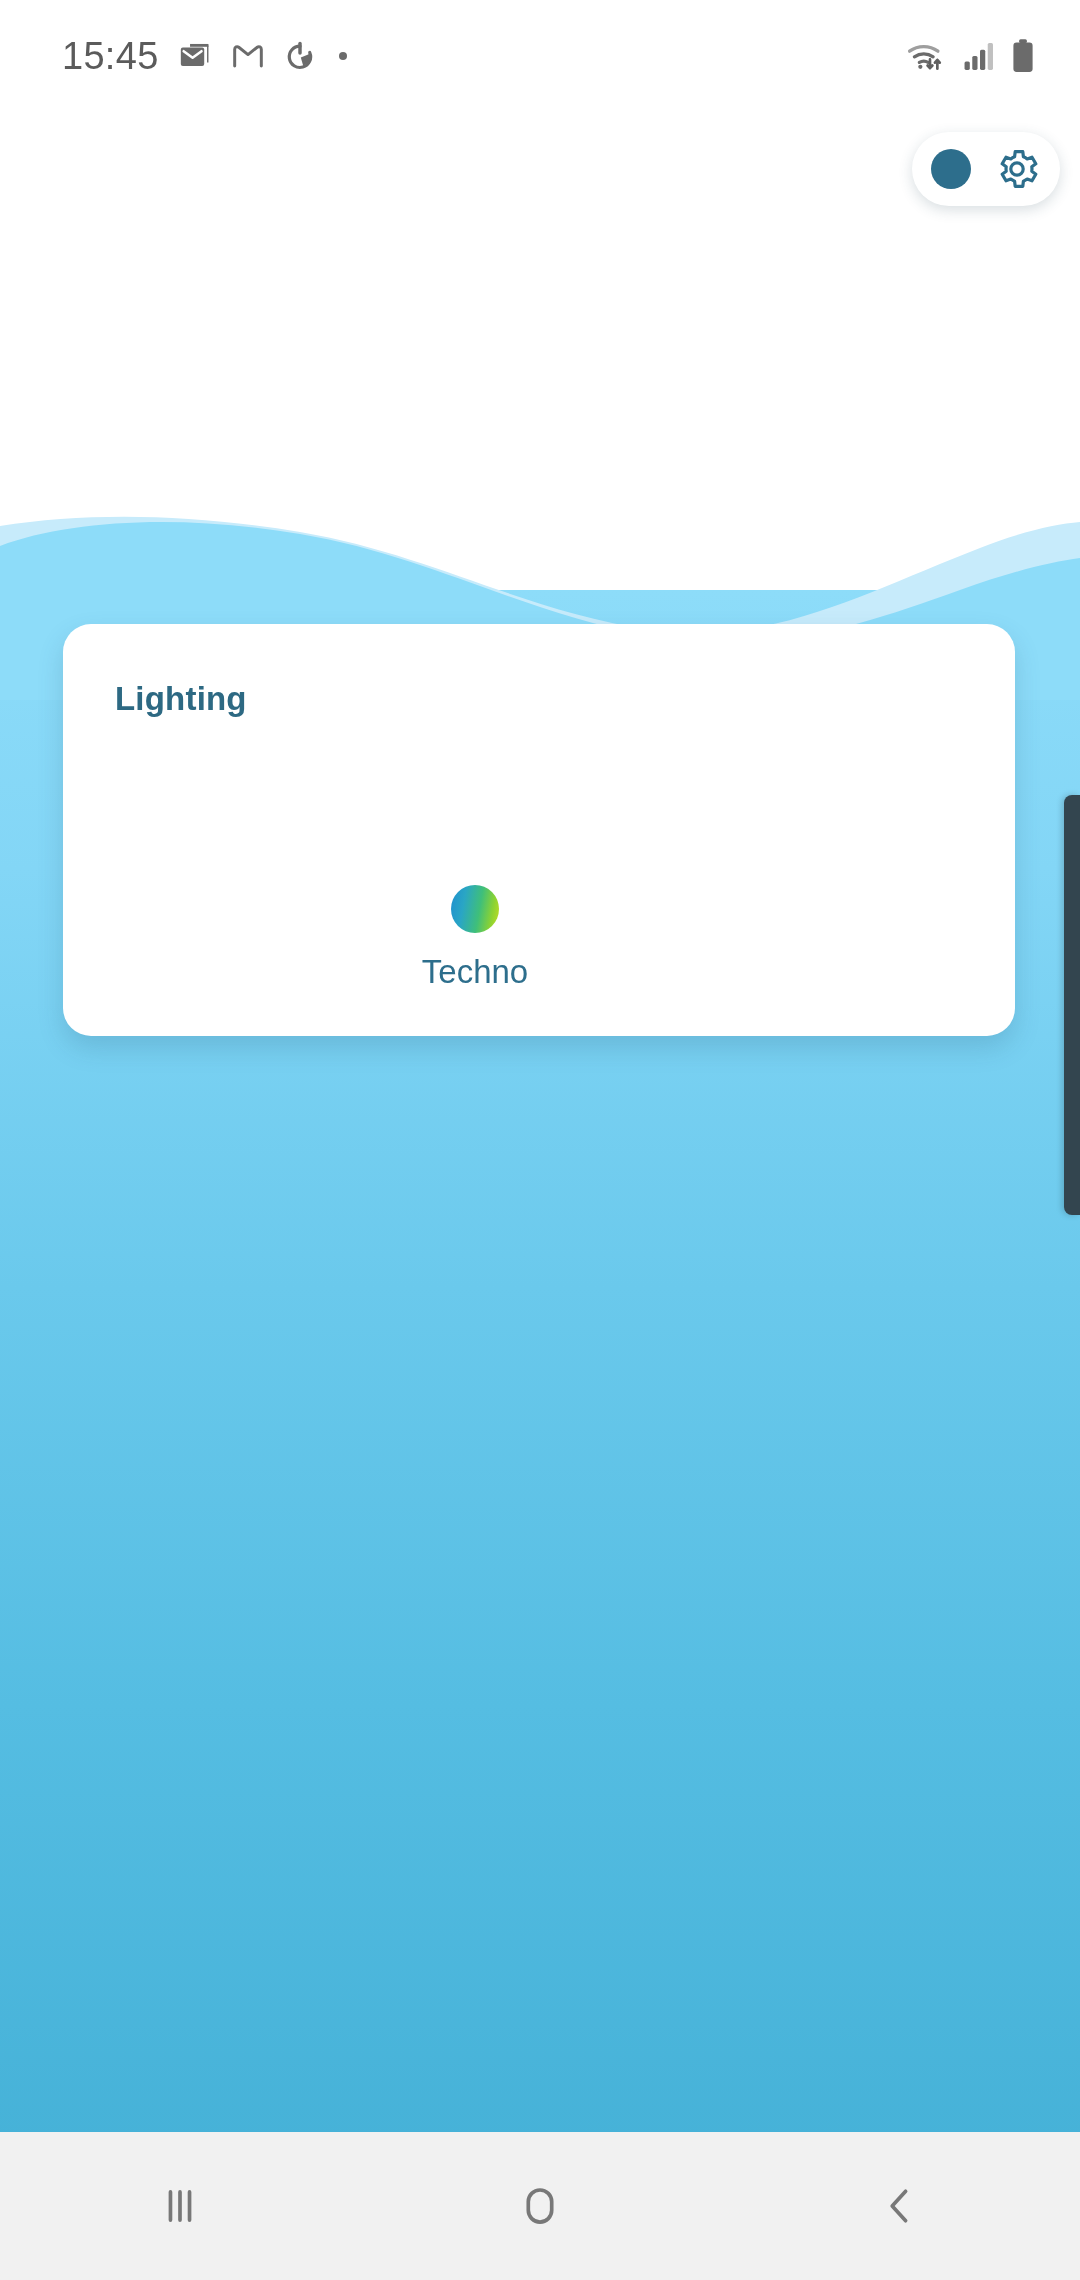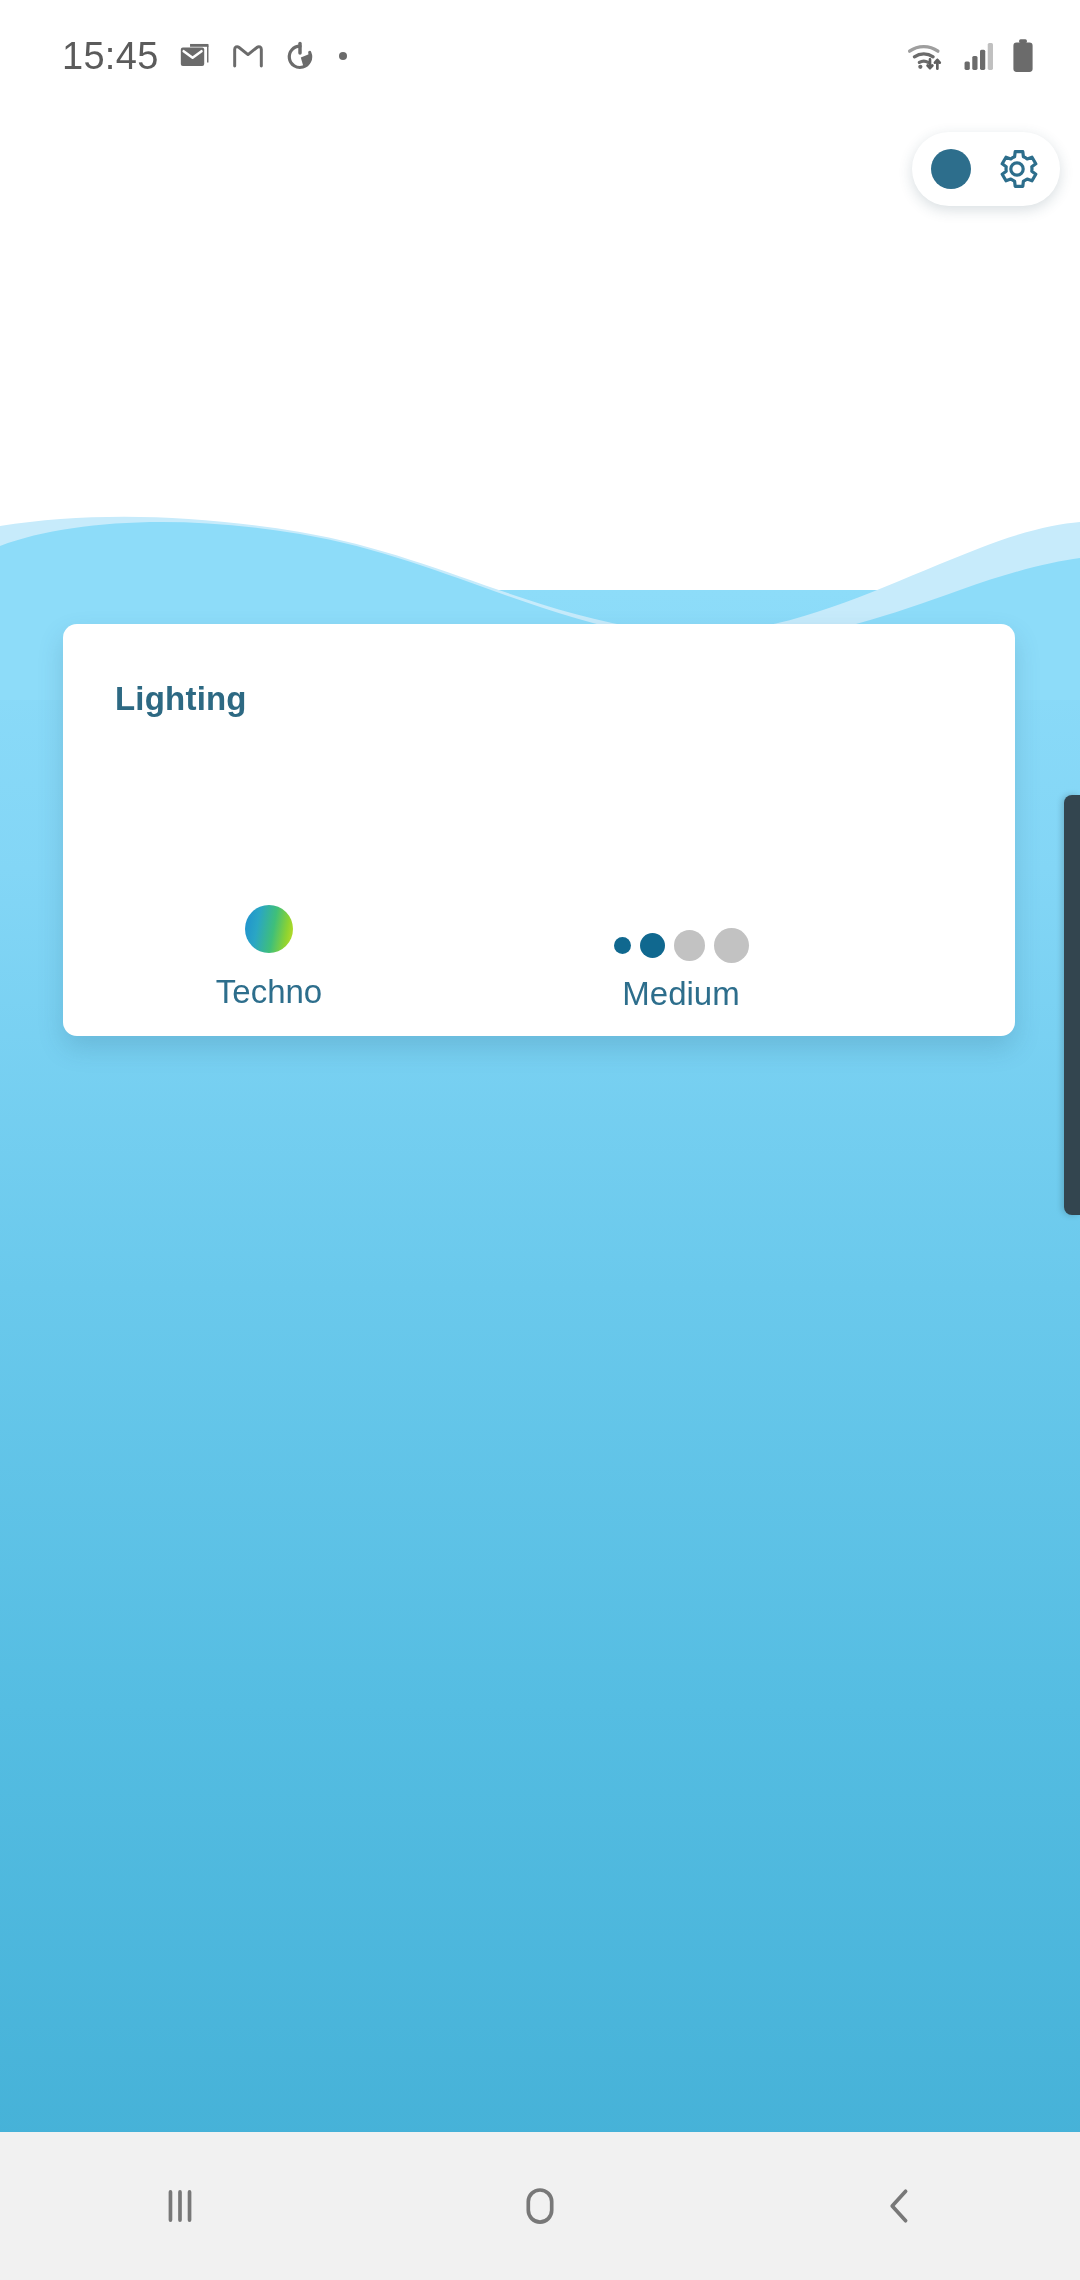--- a/index.html
+++ b/index.html
@@ -71,34 +71,34 @@
     background:#2d6e8c;
     flex:none;
   }
 
   
   #lighting-card {
     position:absolute;
     top:624px; left:63px;
     width:952px; height:412px;
     background:#ffffff;
-    border-radius:14px;
+    border-radius:28px;
     box-shadow:0 12px 26px rgba(40,90,120,0.20);
     z-index:20;
   }
   #card-title {
     position:absolute;
     top:56px; left:52px;
     font-size:33px; font-weight:bold;
     color:#2d6983;
     letter-spacing:0.2px;
   }
   #card-controls {
     position:absolute;
-    top:168px; left:0;
+    top:148px; left:0;
     width:824px; height:220px;
     display:flex; align-items:flex-end;
   }
   .ctl {
     flex:1 1 0;
     display:flex; flex-direction:column;
     align-items:center; justify-content:flex-end;
     height:100%;
   }
   .ctl-label {
@@ -247,29 +247,20 @@
     <div id="card-title">Lighting</div>
 
     <div id="card-controls">
 
       <div class="ctl" id="scene-control">
         <span id="scene-swatch"></span>
         <span class="ctl-label">Techno</span>
       </div>
 
 
-      <div class="ctl" id="brightness-control">
-        <div id="brightness-dots">
-            <span class="bdot s1 on"></span>
-            <span class="bdot s2 on"></span>
-            <span class="bdot s3 off"></span>
-            <span class="bdot s4 off"></span>
-          </div>
-        <span class="ctl-label">Medium</span>
-      </div>
 
     </div>
   </div>
 
   <div id="page-scrollbar"></div>
 
   <div id="nav-bar">
     <div class="nav-btn">
       <svg width="52" height="52" viewBox="0 0 24 24">
         <path d="M7.6 5.5v13M12 5.5v13M16.4 5.5v13" stroke="#787878" stroke-width="1.7" stroke-linecap="round"></path>

